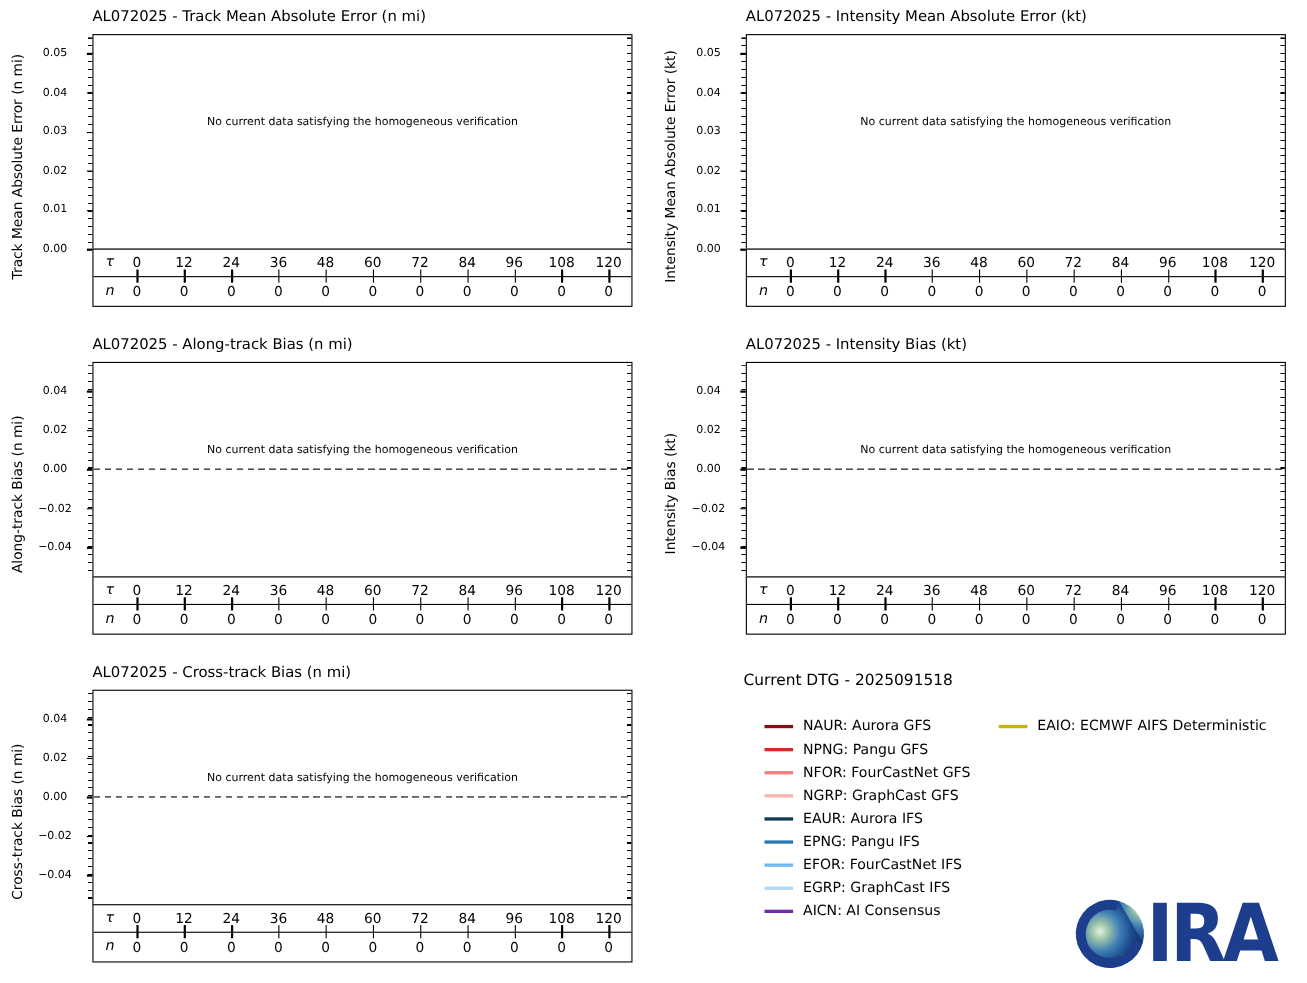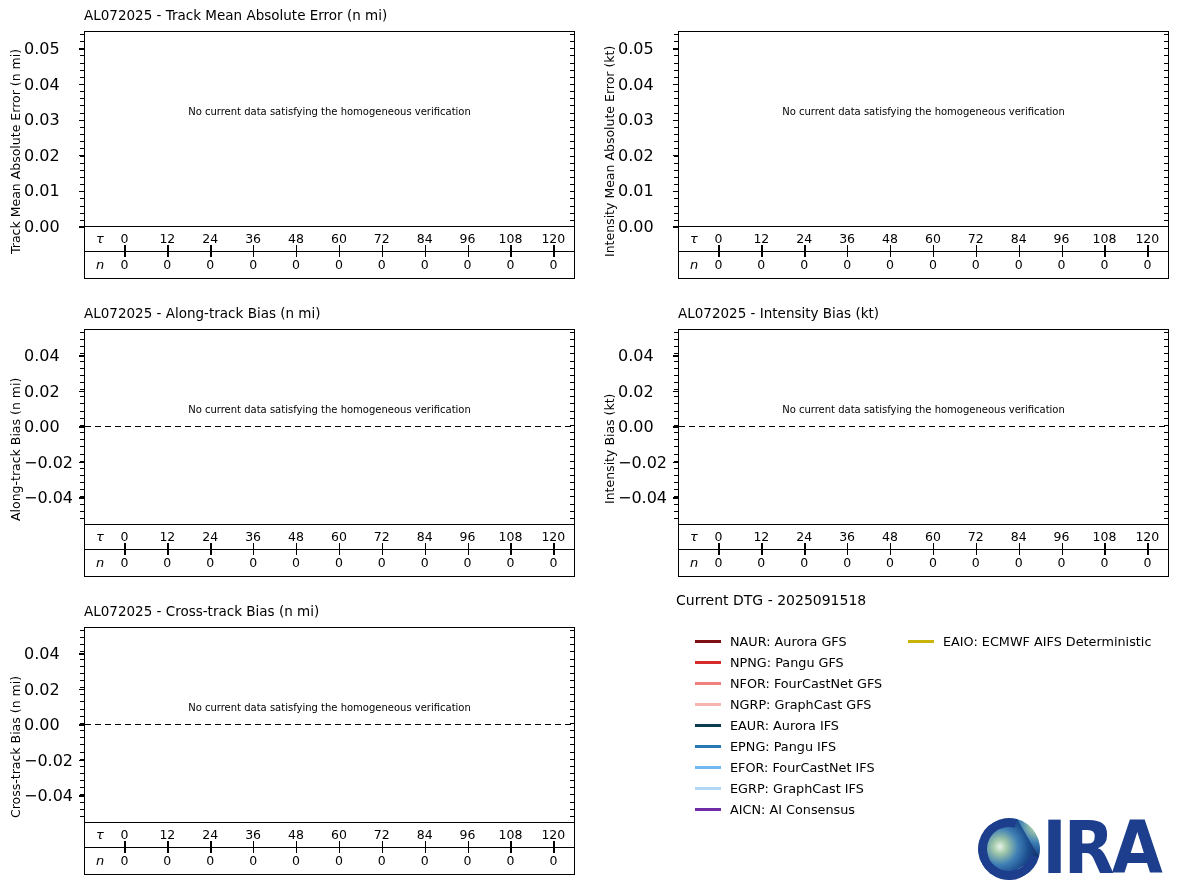--- a/index.html
+++ b/index.html
@@ -18,35 +18,35 @@
   .mt-r { position:absolute; right:0; top:2px; bottom:2px; width:4px;
           background:repeating-linear-gradient(to bottom,#000 0 1px,transparent 1px 7.15px); }
 
   .nodata { position:absolute; left:0; right:0; top:74px; text-align:center; font-size:10px; }
   .zline  { position:absolute; left:0; right:0; top:96px; height:1.3px;
             background:repeating-linear-gradient(to right,#000 0 6px,transparent 6px 10px); }
 
   .yticks { position:absolute; left:24px; width:52px; display:flex; flex-direction:column; justify-content:space-between; }
   .mae  .yticks { top:40px; height:196px; }
   .bias .yticks { top:49px; height:160px; }
-  .ytick { position:relative; height:18px; line-height:18px; text-align:left; font-size:16px; }
+  .ytick { position:relative; height:18px; line-height:18px; text-align:center; font-size:10px; }
   .ytick::after { content:""; position:absolute; right:-9px; top:50%; margin-top:-0.6px; width:6px; height:1.3px; background:#000; }
 
   .xtable { position:absolute; left:84px; top:226px; width:491px; height:53px; border:1.3px solid #000; background:#fff; }
   .trow { position:relative; height:24px; display:flex; padding-left:18px; }
   .nrow { position:relative; height:27px; display:flex; padding-left:18px; border-top:1.3px solid #000; }
   .axsym { position:absolute; left:11px; font-style:italic; font-size:13px; }
   .trow .axsym { line-height:24px; }
   .nrow .axsym { line-height:26px; }
   .tcell { width:42.9px; text-align:center; font-size:12.5px; line-height:24px; }
   .ncell { position:relative; width:42.9px; text-align:center; font-size:12.5px; line-height:26px; }
   .ncell::before { content:""; position:absolute; left:50%; top:-7px; width:1.3px; height:12px; background:#000; }
 
   
-  .legend { position:absolute; left:676px; top:592px; width:510px; }
+  .legend { position:absolute; left:676px; top:611px; width:510px; }
   .lg-title { font-size:14px; margin-bottom:23px; }
   .lg-cols { display:flex;text-align:right; }
   .lg-col { width:213px; padding-left:19px; flex:none; }
   .lg-col:last-child { width:auto; }
   .lg-item { display:flex; align-items:center; height:21px; }
   .lg-line { width:26px; height:2.3px; margin-right:9px; flex:none; }
   .lg-text { font-size:12.8px; white-space:nowrap; }
 
   
   .logo { position:absolute; left:950px; top:808px; width:238px; }
@@ -108,20 +108,21 @@
           <span class="ncell">0</span>
           <span class="ncell">0</span>
           <span class="ncell">0</span>
           <span class="ncell">0</span>
         </div>
     </div>
   </div>
 </div>
 
 <div class="chart mae" id="c2">
+  <div class="chart-title">AL072025 - Intensity Mean Absolute Error (kt)</div>
   <div class="ylabel">Intensity Mean Absolute Error (kt)</div>
   <div class="yticks">
       <span class="ytick">0.05</span>
       <span class="ytick">0.04</span>
       <span class="ytick">0.03</span>
       <span class="ytick">0.02</span>
       <span class="ytick">0.01</span>
       <span class="ytick">0.00</span>
     </div>
   <div class="plotbox">

